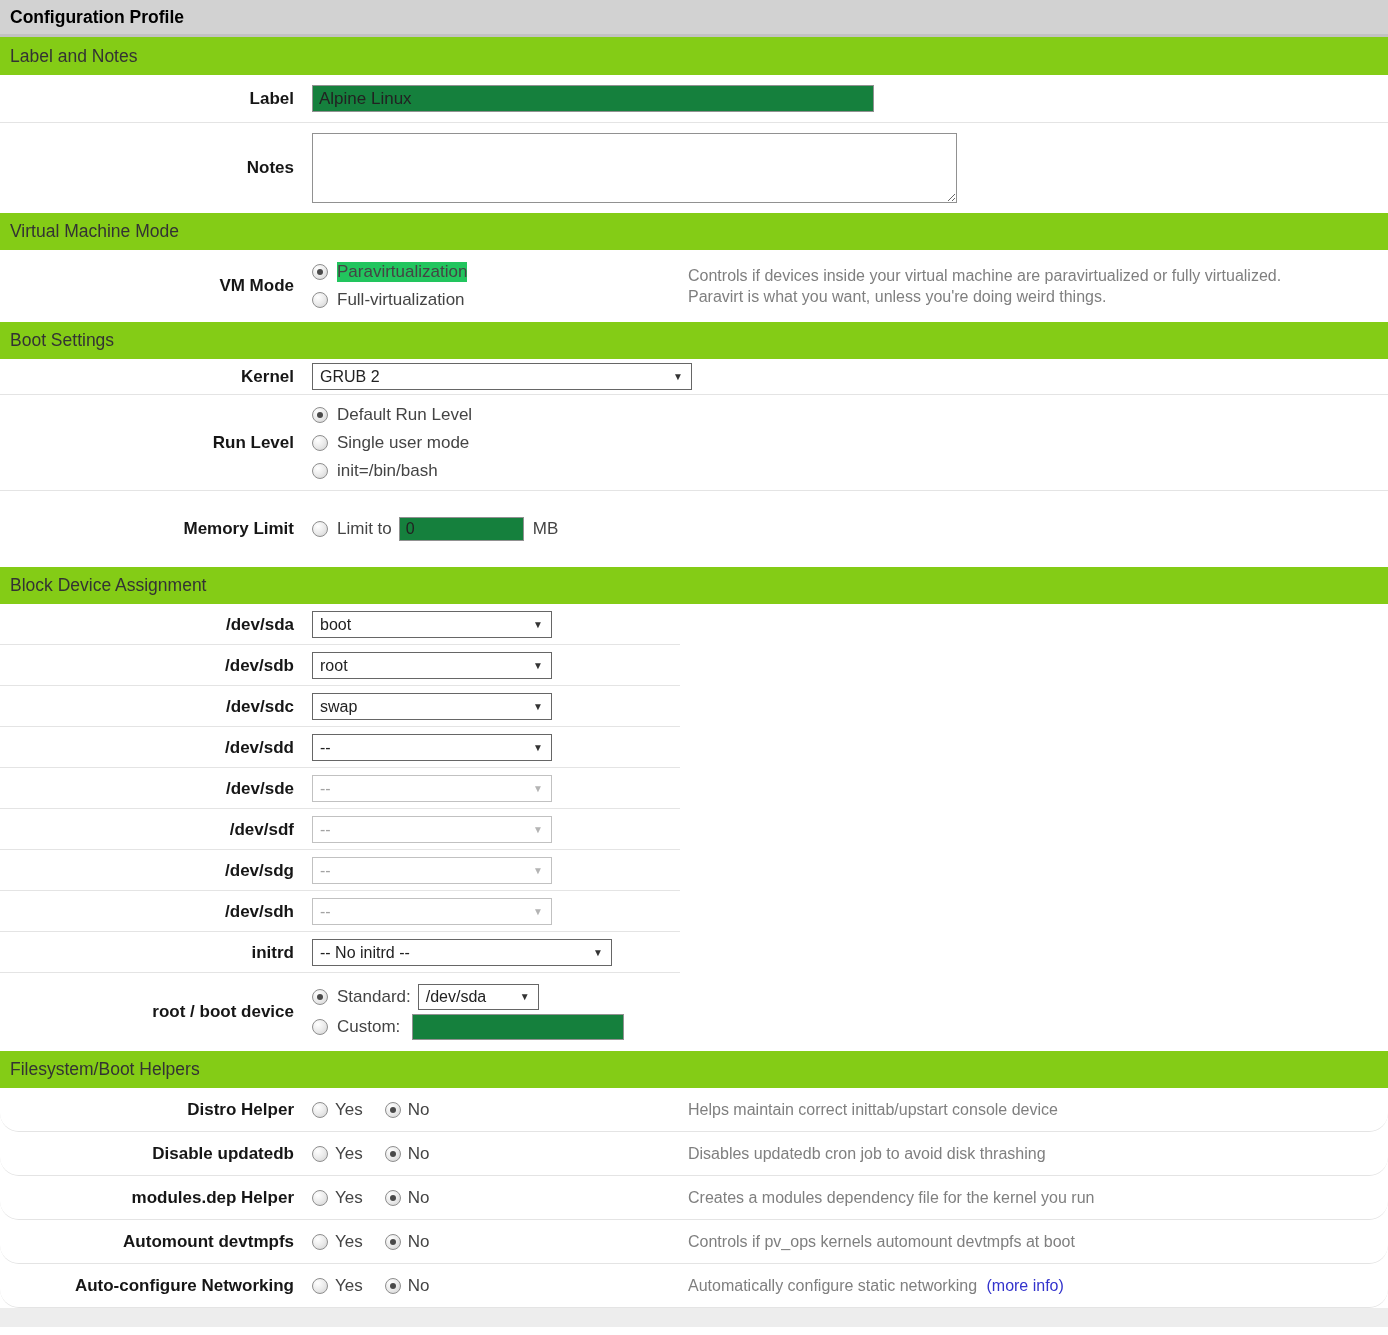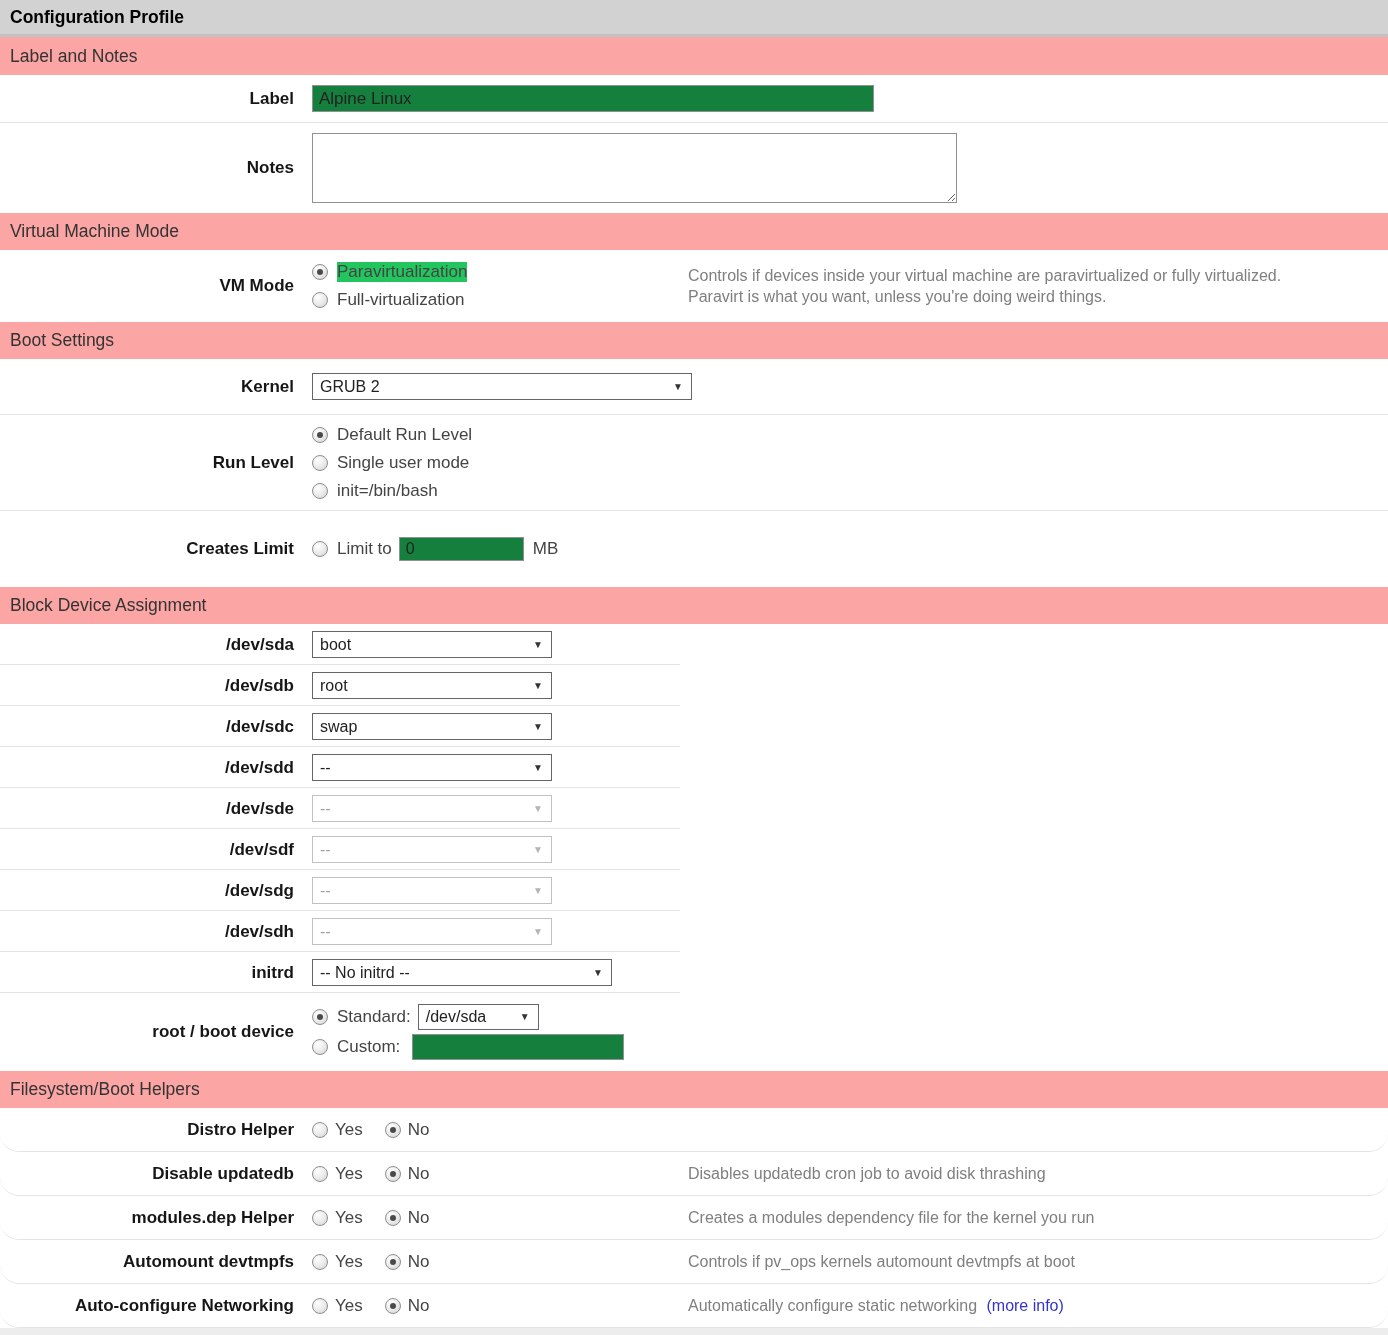--- a/index.html
+++ b/index.html
@@ -8,21 +8,21 @@
     width:1388px; height:1335px; overflow:hidden;
     font-family:"Liberation Sans", sans-serif;
     color:#222;
   }
   .titlebar {
     height:37px; background:#d2d2d2; border-bottom:3px solid #c2c2c2;
     display:flex; align-items:center; padding-left:10px;
     font-size:17.5px; font-weight:bold; color:#000;
   }
   .sectionbar {
-    height:37px; background:#fca5a5;
+    height:37px; background:#84cc16;
     display:flex; align-items:center; padding-left:10px;
     font-size:17.5px; color:#333;
   }
   .sectionbar.first { height:38px; }
   .bottombar { height:19px; background:#ededed; }
 
   .row {
     display:grid; grid-template-columns:302px 386px 1fr;
     align-items:center; border-bottom:1px solid #e4e4e4;
     background:#fff;
@@ -34,21 +34,21 @@
   .ctl  { grid-column:2 / 4; padding-left:10px; }
   .ctl2 { grid-column:2; padding-left:10px; }
   .help {
     grid-column:3; color:#7f7f7f; font-size:16px; line-height:21px;
     padding-right:24px;
   }
 
   .r-label   { height:48px; }
   .r-notes   { height:90px; border-bottom:none; }
   .r-vm      { height:72px; border-bottom:none; }
-  .r-kernel  { height:56px; }
+  .r-kernel  { height:36px; }
   .r-runlevel{ height:96px; }
   .r-mem     { height:76px; border-bottom:none; }
   .r-bd      { height:41px; border-bottom:none; position:relative; }
   .r-bd::after {
     content:""; position:absolute; left:0; bottom:0; width:680px;
     border-bottom:1px solid #e4e4e4;
   }
   .r-rootboot{ height:78px; border-bottom:none; }
   .r-helper  { height:44px;border-radius:19px; }
 
@@ -171,21 +171,21 @@
       <span class="rlabel">Single user mode</span>
     </div>
     <div class="radioline">
       <span class="radio"></span>
       <span class="rlabel">init=/bin/bash</span>
     </div>
   </div>
 </div>
 
 <div class="row r-mem">
-  <div class="flabel">Creates Limit</div>
+  <div class="flabel">Memory Limit</div>
   <div class="ctl">
     <div class="radioline">
       <span class="radio"></span>
       <span class="rlabel">Limit to</span>
       <input class="txt" id="limit-input" type="text" style="margin-left: 7px;" value="0">
       <span class="rlabel">MB</span>
     </div>
   </div>
 </div>
 
@@ -301,20 +301,21 @@
 
 <div class="row r-helper">
   <div class="flabel">Distro Helper</div>
   <div class="ctl2 inline yn">
     <span class="radio"></span>
     <span class="rlabel">Yes</span>
     <span class="gap"></span>
     <span class="radio checked"></span>
     <span class="rlabel">No</span>
   </div>
+  <div class="help">Helps maintain correct inittab/upstart console device</div>
 </div>
 
 <div class="row r-helper">
   <div class="flabel">Disable updatedb</div>
   <div class="ctl2 inline yn">
     <span class="radio"></span>
     <span class="rlabel">Yes</span>
     <span class="gap"></span>
     <span class="radio checked"></span>
     <span class="rlabel">No</span>

